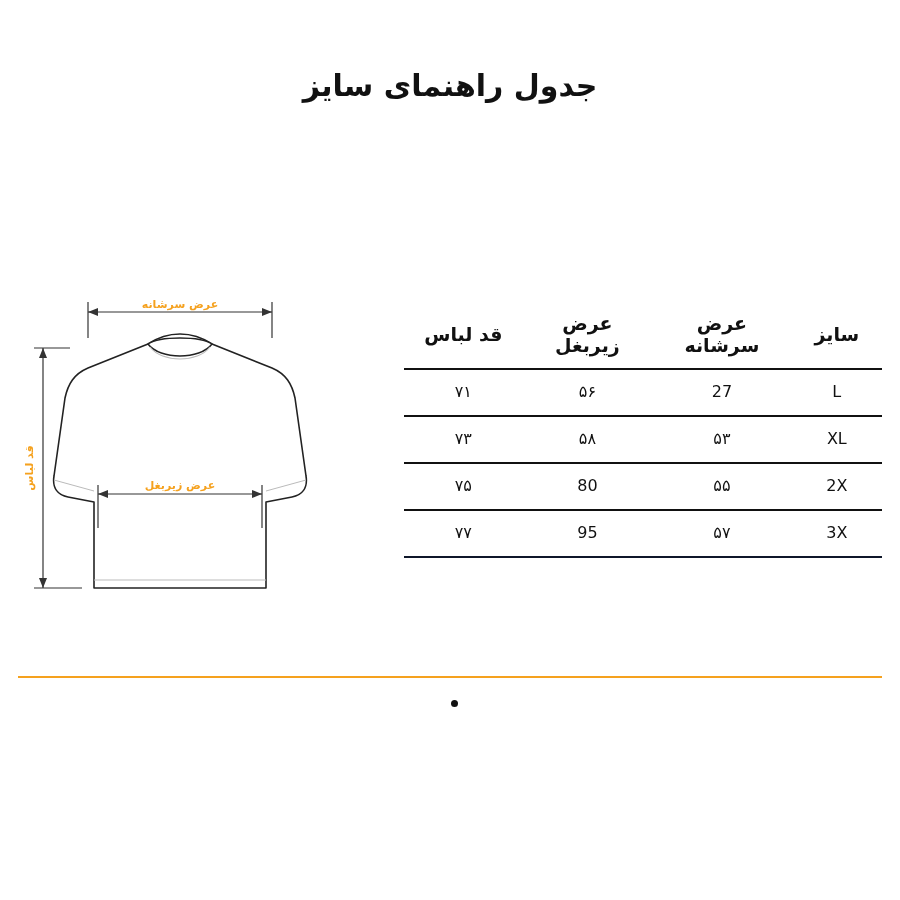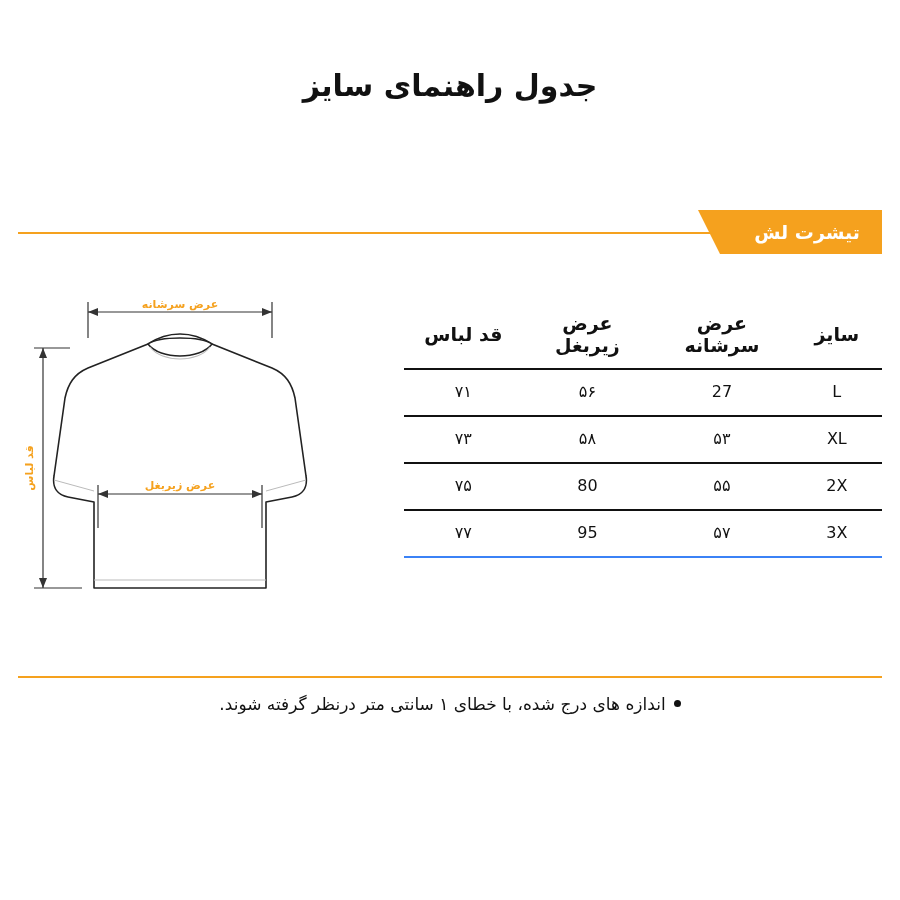--- a/index.html
+++ b/index.html
@@ -95,21 +95,21 @@
     padding: 12px 4px 14px 4px;
     border-bottom: 2px solid #111111;
     font-weight: normal;
   }
   .size-table th {
     font-weight: bold;
     font-size: 19px;
     padding-bottom: 12px;
   }
   .size-table tbody tr:last-child td {
-    border-bottom: 2px solid #3b82f6;
+    border-bottom: 2px solid #0f172a;
   }
   .col-size   { width: 88px; }
   .col-shoulder { width: 140px; }
   .col-chest  { width: 130px; }
   .col-length { width: 120px; }
 
   
   .illustration {
     position: absolute;
     top: 280px;
@@ -148,24 +148,20 @@
     vertical-align: 3px;
   }
 </style>
 </head>
 <body>
 
 <div class="page">
 
   <div class="title">جدول راهنمای سایز</div>
 
-  <div class="section-bar">
-    <div class="section-rule"></div>
-    <div class="section-tab">تیشرت لش</div>
-  </div>
 
   <div class="illustration">
     <svg width="380" height="340" viewBox="0 0 380 340" xmlns="http://www.w3.org/2000/svg">
 
       <g stroke="#333333" stroke-width="1.2" fill="none">
         <line x1="78" y1="32" x2="262" y2="32"></line>
         <line x1="78" y1="22" x2="78" y2="58"></line>
         <line x1="262" y1="22" x2="262" y2="58"></line>
       </g>
       <polygon points="78,32 88,28 88,36" fill="#333333"></polygon>
@@ -251,16 +247,16 @@
         <td>3X</td>
         <td>۵۷</td>
         <td>95</td>
         <td>۷۷</td>
       </tr>
     </tbody>
   </table>
 
   <div class="footer-rule"></div>
   <div class="footer-note">
-    <span class="bullet"></span><span>اندازه های درج شده، با خطای ۱ سانتی متر درنظر گرفته شوند.</span>
+    <span class="bullet"></span>
   </div>
 
 </div>
 
 </body></html>

